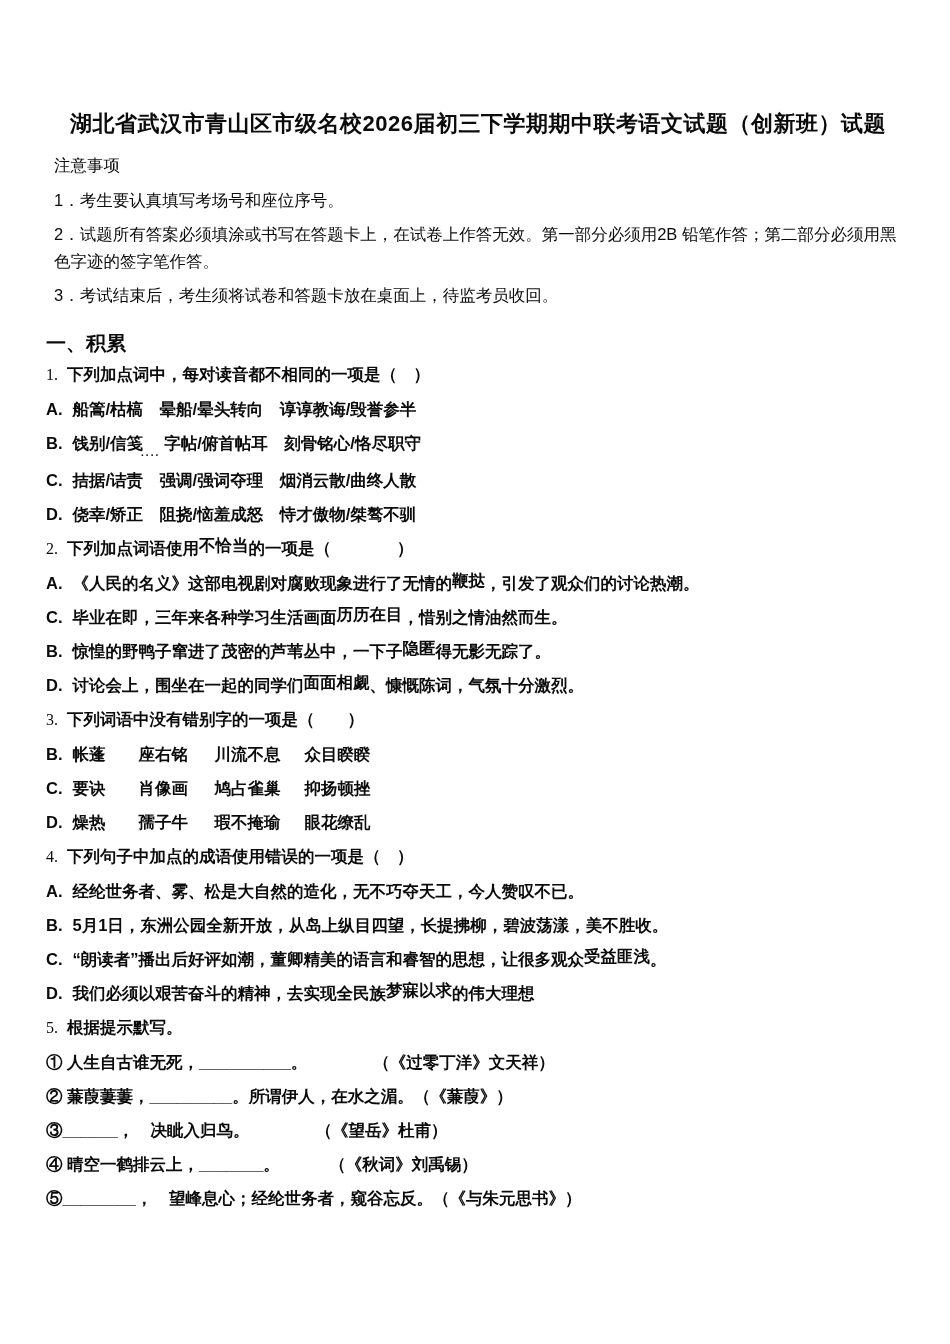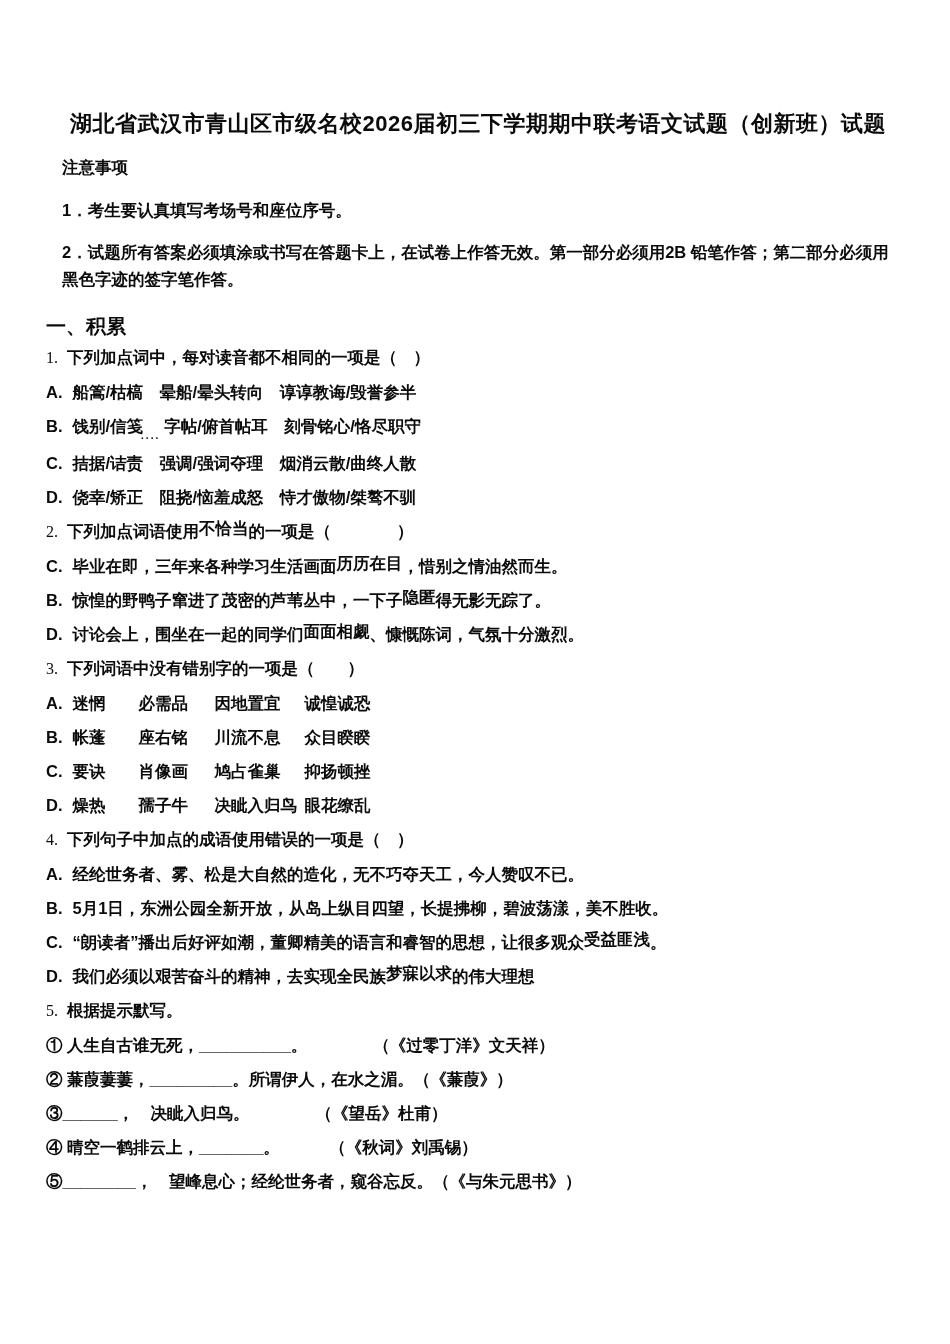--- a/index.html
+++ b/index.html
@@ -17,23 +17,23 @@
   }
   .title {
     font-size:22px;
     font-weight:800;
     text-align:center;
     margin:0 0 14px 0;
     letter-spacing:0.5px;
     line-height:28px;
   }
   .notice p {
-    margin:16px;
+    margin:8px;
     font-size:16.5px;
-    font-weight:700;
+    font-weight:400;
     line-height:26.5px;
     white-space:pre-wrap;
   }
   .sec {
     margin:21px 0 0 0;
     font-size:20px;
     font-weight:700;
     line-height:27px;
   }
   .q p {
@@ -75,45 +75,46 @@
 <body>
 
 <div class="page">
 
   <h1 class="title">湖北省武汉市青山区市级名校2026届初三下学期期中联考语文试题（创新班）试题</h1>
 
   <div class="notice">
     <p>注意事项</p>
     <p>1．考生要认真填写考场号和座位序号。</p>
     <p>2．试题所有答案必须填涂或书写在答题卡上，在试卷上作答无效。第一部分必须用2B 铅笔作答；第二部分必须用黑色字迹的签字笔作答。</p>
+    <p>3．考试结束后，考生须将试卷和答题卡放在桌面上，待监考员收回。</p>
   </div>
 
   <p class="sec">一、积累</p>
 
   <div class="q">
     <p><span class="qnum">1.</span><span>下列加点词中，每对读音都不相同的一项是（　）</span></p>
     <p><span class="opt-label">A.</span><span>船篙/枯槁　晕船/晕头转向　谆谆教诲/毁誉参半</span></p>
     <p><span class="opt-label">B.</span><span>饯别/信笺</span><span class="sub-dots">....</span><span>字帖/俯首帖耳　刻骨铭心/恪尽职守</span></p>
     <p><span class="opt-label">C.</span><span>拮据/诘责　强调/强词夺理　烟消云散/曲终人散</span></p>
     <p><span class="opt-label">D.</span><span>侥幸/矫正　阻挠/恼羞成怒　恃才傲物/桀骜不驯</span></p>
   </div>
 
   <div class="q">
     <p><span class="qnum">2.</span><span>下列加点词语使用</span><span class="dot-word">不恰当</span><span>的一项是（　　　　）</span></p>
+    <p><span class="opt-label">A.</span><span>《人民的名义》这部电视剧对腐败现象进行了无情的</span><span class="dot-word">鞭挞</span><span>，引发了观众们的讨论热潮。</span></p>
     <p><span class="opt-label">C.</span><span>毕业在即，三年来各种学习生活画面</span><span class="dot-word">历历在目</span><span>，惜别之情油然而生。</span></p>
     <p><span class="opt-label">B.</span><span>惊惶的野鸭子窜进了茂密的芦苇丛中，一下子</span><span class="dot-word">隐匿</span><span>得无影无踪了。</span></p>
     <p><span class="opt-label">D.</span><span>讨论会上，围坐在一起的同学们</span><span class="dot-word">面面相觑</span><span>、慷慨陈词，气氛十分激烈。</span></p>
   </div>
 
   <div class="q">
     <p><span class="qnum">3.</span><span>下列词语中没有错别字的一项是（　　）</span></p>
-    <p><span class="opt-label">A.</span><span class="w1">迷惘</span><span class="w2">必需品</span><span class="w3">因地置宜</span><span>诚惶诚恐</span></p>
     <p><span class="opt-label">B.</span><span class="w1">帐蓬</span><span class="w2">座右铭</span><span class="w3">川流不息</span><span>众目睽睽</span></p>
     <p><span class="opt-label">C.</span><span class="w1">要诀</span><span class="w2">肖像画</span><span class="w3">鸠占雀巢</span><span>抑扬顿挫</span></p>
-    <p><span class="opt-label">D.</span><span class="w1">燥热</span><span class="w2">孺子牛</span><span class="w3">决眦入归鸟</span><span>眼花缭乱</span></p>
+    <p><span class="opt-label">D.</span><span class="w1">燥热</span><span class="w2">孺子牛</span><span class="w3">瑕不掩瑜</span><span>眼花缭乱</span></p>
   </div>
 
   <div class="q">
     <p><span class="qnum">4.</span><span>下列句子中加点的成语使用错误的一项是（　）</span></p>
     <p><span class="opt-label">A.</span><span>经纶世务者、雾、松是大自然的造化，无不巧夺天工，今人赞叹不已。</span></p>
     <p><span class="opt-label">B.</span><span>5月1日，东洲公园全新开放，从岛上纵目四望，长提拂柳，碧波荡漾，美不胜收。</span></p>
     <p><span class="opt-label">C.</span><span>“朗读者”播出后好评如潮，董卿精美的语言和睿智的思想，让很多观众</span><span class="dot-word">受益匪浅</span><span>。</span></p>
     <p><span class="opt-label">D.</span><span>我们必须以艰苦奋斗的精神，去实现全民族</span><span class="dot-word">梦寐以求</span><span>的伟大理想</span></p>
   </div>
 

